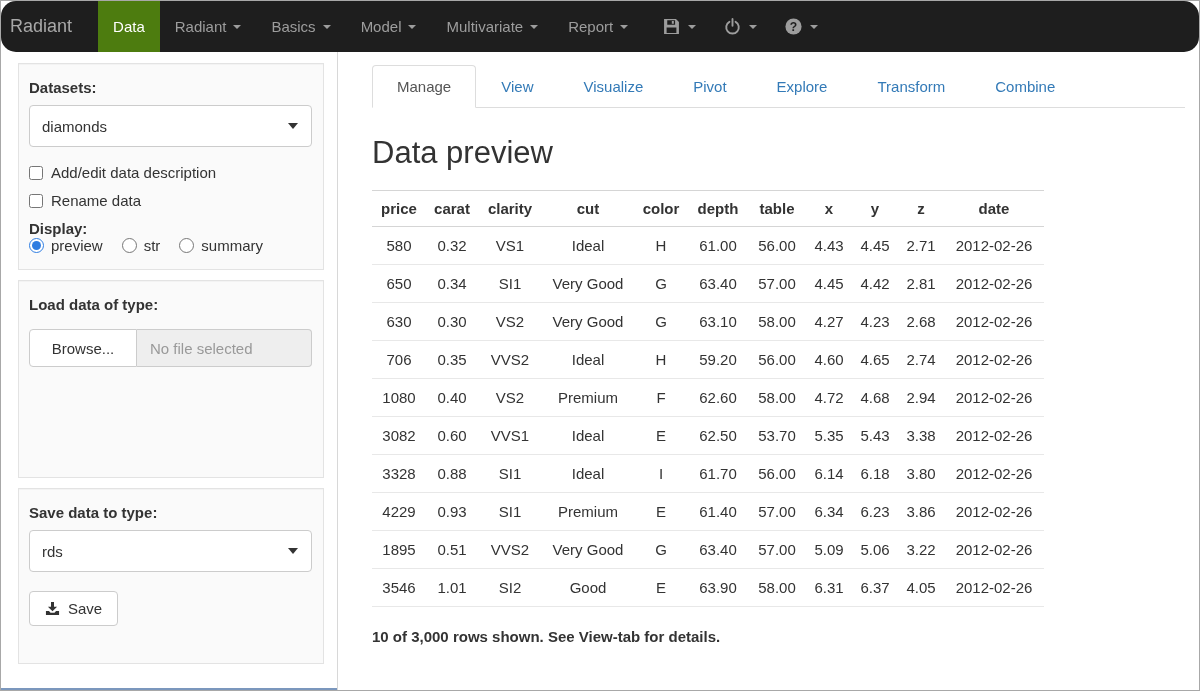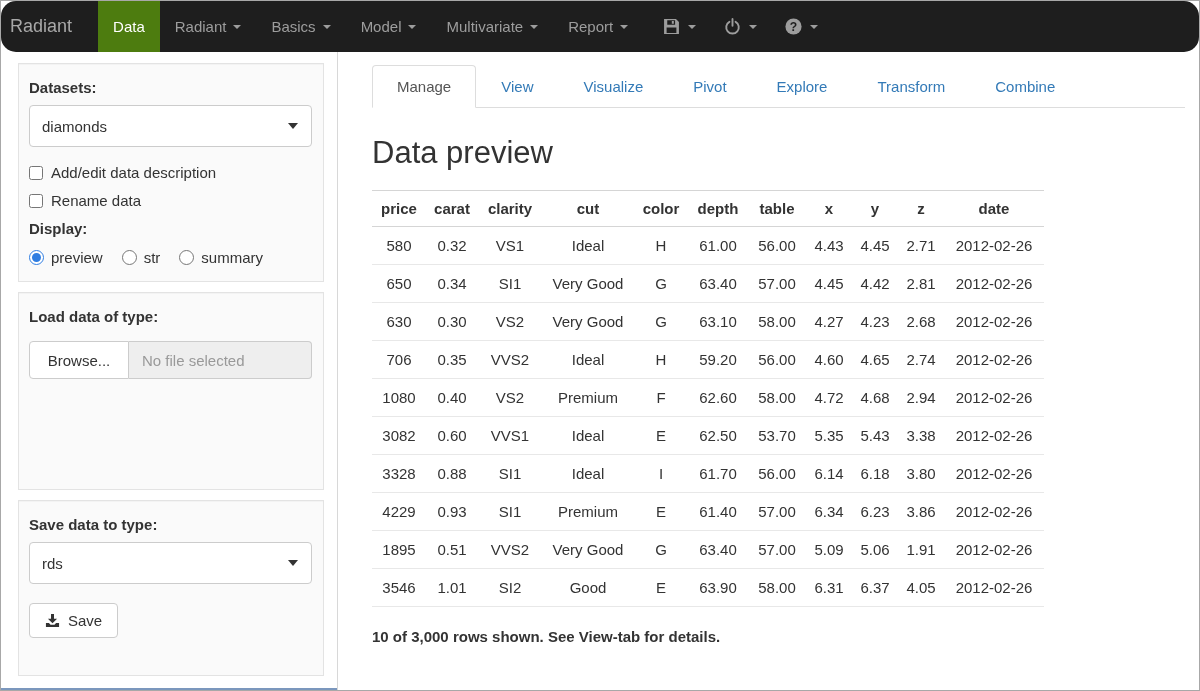--- a/index.html
+++ b/index.html
@@ -88,30 +88,30 @@
     border-left: 5px solid transparent;
     border-right: 5px solid transparent;
     border-top: 6px solid #333;
   }
   .check-group { margin-top: 17px; }
   .check-row {
     display: flex; align-items: center; gap: 8px;
     font-size: 15px; color: #333; margin-bottom: 11px; cursor: pointer;
   }
   .check-row input { width: 14px; height: 14px; margin: 0; accent-color: #2f7de1; }
-  .radio-row { display: flex; align-items: center; gap: 19px; margin-top: 12px; }
+  .radio-row { display: flex; align-items: center; gap: 19px; }
   .radio-opt {
     display: flex; align-items: center; gap: 7px;
     font-size: 15px; color: #333; cursor: pointer;
   }
   .radio-opt input { width: 15px; height: 15px; margin: 0; accent-color: #2f7de1; }
 
   .file-input { display: flex; height: 38px; margin-top: 16px; }
   .browse-btn {
-    width: 100px; flex-shrink: 0;
+    width: 108px; flex-shrink: 0;
     background: #fff; border: 1px solid #ccc;
     border-radius: 4px 0 0 4px;
     font-family: inherit; font-size: 15px; color: #333; cursor: pointer;
   }
   .file-box {
     flex: 1; background: #eee;
     border: 1px solid #ccc; border-left: none;
     border-radius: 0 4px 4px 0;
     display: flex; align-items: center; padding: 0 13px;
     color: #999; font-size: 15px;
@@ -445,21 +445,21 @@
             <tr>
               <td>1895</td>
               <td>0.51</td>
               <td>VVS2</td>
               <td>Very Good</td>
               <td>G</td>
               <td>63.40</td>
               <td>57.00</td>
               <td>5.09</td>
               <td>5.06</td>
-              <td>1.91</td>
+              <td>3.22</td>
               <td>2012-02-26</td>
             </tr>
             <tr>
               <td>3546</td>
               <td>1.01</td>
               <td>SI2</td>
               <td>Good</td>
               <td>E</td>
               <td>63.90</td>
               <td>58.00</td>

